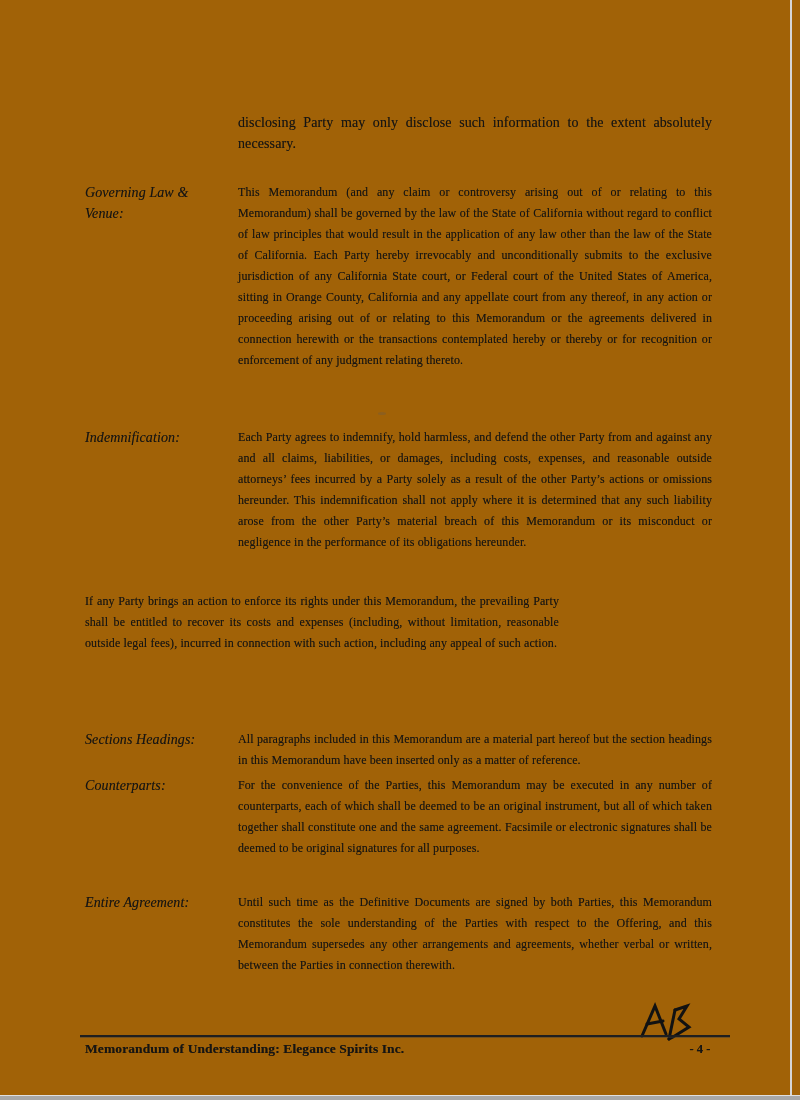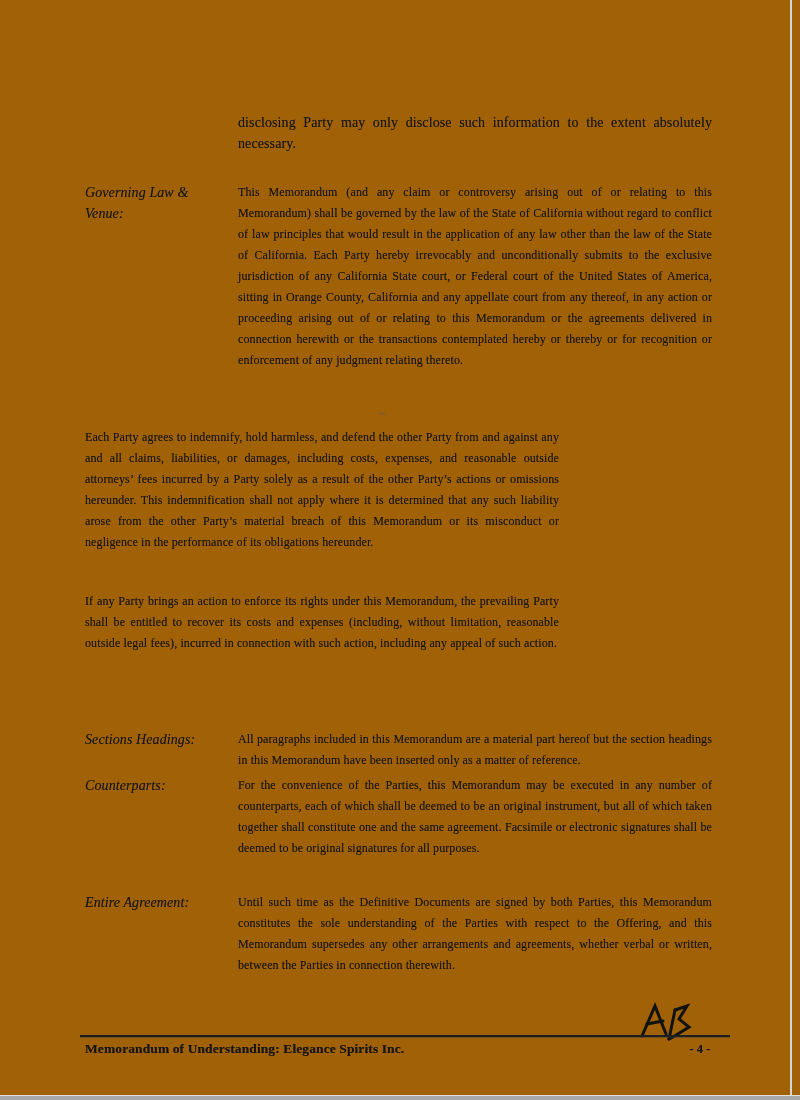--- a/index.html
+++ b/index.html
@@ -101,20 +101,21 @@
 <div class="page">
 
   <p class="continuation txt">disclosing Party may only disclose such information to the extent absolutely necessary.</p>
 
   <div class="section sec-0">
     <div class="label txt">Governing Law &amp; Venue:</div>
     <div class="body txt">This Memorandum (and any claim or controversy arising out of or relating to this Memorandum) shall be governed by the law of the State of California without regard to conflict of law principles that would result in the application of any law other than the law of the State of California. Each Party hereby irrevocably and unconditionally submits to the exclusive jurisdiction of any California State court, or Federal court of the United States of America, sitting in Orange County, California and any appellate court from any thereof, in any action or proceeding arising out of or relating to this Memorandum or the agreements delivered in connection herewith or the transactions contemplated hereby or thereby or for recognition or enforcement of any judgment relating thereto.</div>
   </div>
 
   <div class="section sec-1">
+    <div class="label txt">Indemnification:</div>
     <div class="body txt">Each Party agrees to indemnify, hold harmless, and defend the other Party from and against any and all claims, liabilities, or damages, including costs, expenses, and reasonable outside attorneys’ fees incurred by a Party solely as a result of the other Party’s actions or omissions hereunder. This indemnification shall not apply where it is determined that any such liability arose from the other Party’s material breach of this Memorandum or its misconduct or negligence in the performance of its obligations hereunder.</div>
   </div>
 
   <div class="section sec-2">
     <div class="body txt">If any Party brings an action to enforce its rights under this Memorandum, the prevailing Party shall be entitled to recover its costs and expenses (including, without limitation, reasonable outside legal fees), incurred in connection with such action, including any appeal of such action.</div>
   </div>
 
   <div class="section sec-3">
     <div class="label txt">Sections Headings:</div>
     <div class="body txt">All paragraphs included in this Memorandum are a material part hereof but the section headings in this Memorandum have been inserted only as a matter of reference.</div>

